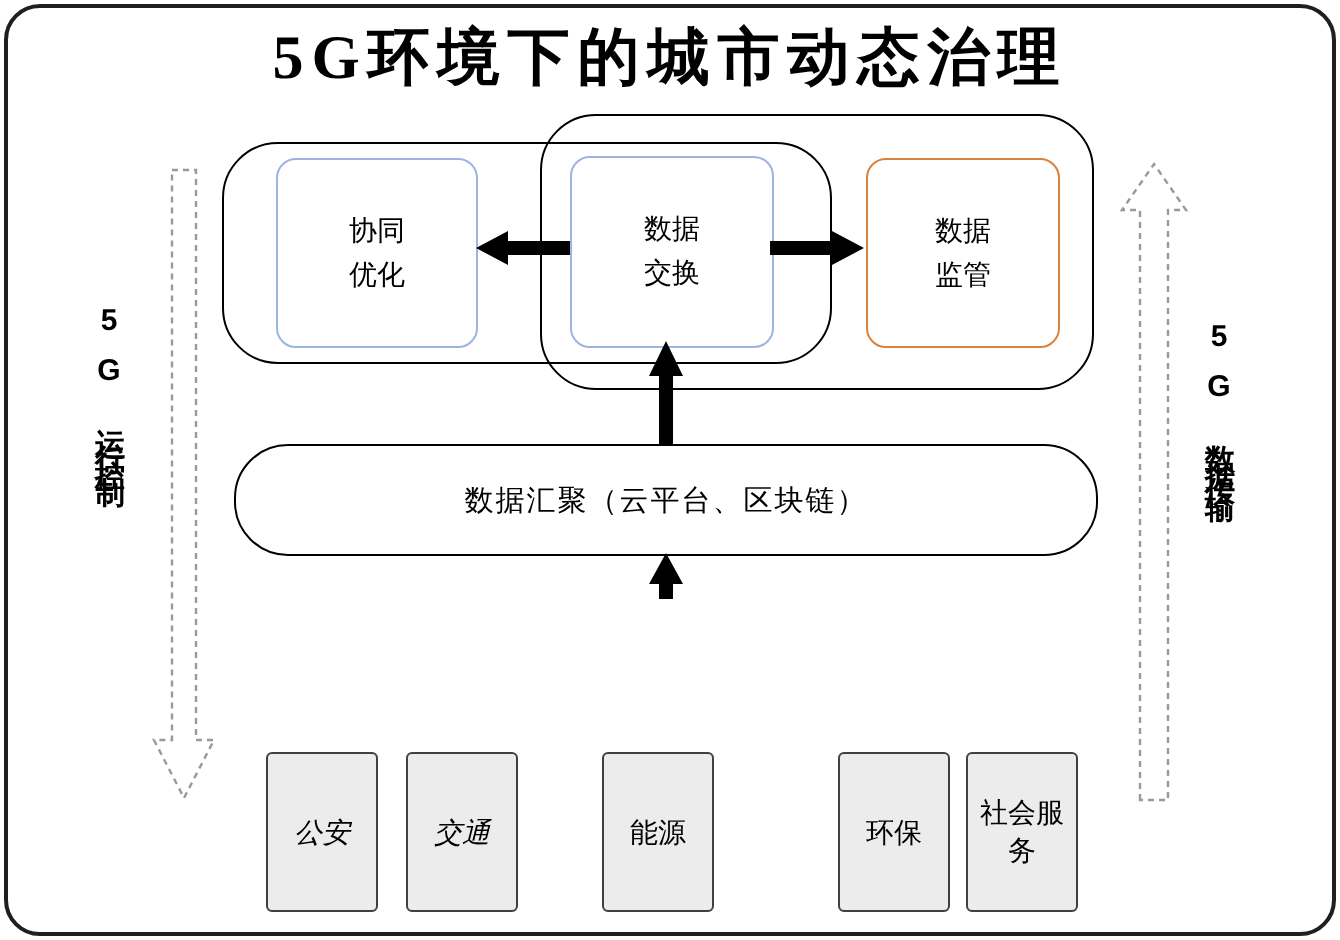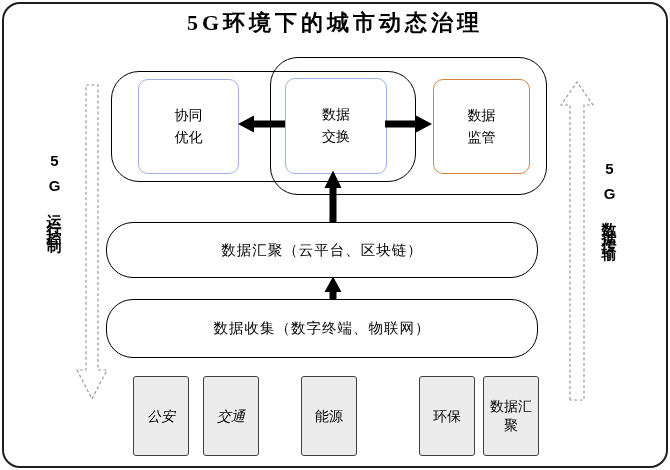--- a/index.html
+++ b/index.html
@@ -7,32 +7,32 @@
     position:relative;width:670px;height:470px;background:#ffffff;overflow:hidden;
     font-family:"Liberation Sans","DejaVu Sans",sans-serif;color:#000;
   }
   .frame{
     position:absolute;left:2px;top:2px;right:2px;bottom:2px;
     border:2px solid #1f1f1f;border-radius:18px;pointer-events:none;
   }
   .title{
     position:absolute;left:0;top:8px;width:100%;text-align:center;
     font-family:"Liberation Serif","DejaVu Serif",serif;
-    font-size:22px;font-weight:bold;letter-spacing:4px;white-space:nowrap;
+    font-size:31px;font-weight:bold;letter-spacing:4px;white-space:nowrap;
   }
   .group-rect{
     position:absolute;border:1.4px solid #000;border-radius:28px;background:transparent;
   }
   .node{
     position:absolute;border:1.6px solid #9db4e2;border-radius:10px;background:#fff;
     display:flex;flex-direction:column;align-items:center;justify-content:center;
     font-size:14px;line-height:1.55;text-align:right;
   }
   .layer{
-    position:absolute;left:106px;width:430px;border:1.4px solid #000;border-radius:27px;
+    position:absolute;left:117px;width:430px;border:1.4px solid #000;border-radius:27px;
     background:#fff;display:flex;align-items:center;justify-content:center;
     font-size:14.5px;letter-spacing:1px;
   }
   .source{
     position:absolute;top:376px;width:56px;height:80px;background:#ececec;
     border:1.5px solid #404040;border-radius:3px;box-sizing:border-box;
     display:flex;align-items:center;justify-content:center;text-align:center;
     font-size:14px;line-height:1.35;padding:2px;
   }
   .vlabel{
@@ -62,38 +62,35 @@
     <span>交换</span>
   </div>
   <div class="node" style="left: 433px; top: 79px; width: 95px; height: 93px; border-color: rgb(216, 130, 62);">
     <span>数据</span>
     <span>监管</span>
   </div>
 
   <div class="layer" style="top:222px;height:54px;">
     <span>数据汇聚（云平台、区块链）</span>
   </div>
-  <div class="layer" style="top:299px;height:57px;">
-    <span>数据收集（数字终端、物联网）</span>
-  </div>
 
   <div class="source" style="left:133px;font-style:italic;">
     <span>公安</span>
   </div>
   <div class="source" style="left:203px;font-style:italic;">
     <span>交通</span>
   </div>
   <div class="source" style="left:273px;margin-left:28px;">
     <span>能源</span>
   </div>
   <div class="source" style="left:419px;">
     <span>环保</span>
   </div>
   <div class="source" style="left:483px;">
-    <span>数据汇聚</span>
+    <span>社会服务</span>
   </div>
 
   <div class="vlabel" style="left:44px;top:152px;">5G运行控制</div>
   <div class="vlabel" style="left:599px;top:160px;">5G数据传输</div>
 
   <svg class="overlay" width="670" height="470" viewBox="0 0 670 470">
 
     <path d="M86,85 L98,85 L98,370 L107,370 L92,399 L77,370 L86,370 Z" fill="none" stroke-width="1.2" stroke-dasharray="3,2.5" style="stroke: rgb(153, 153, 153);"></path>
 
     <path d="M570,400 L570,105 L561,105 L577,82 L593,105 L584,105 L584,400 Z" fill="none" stroke-width="1.2" stroke-dasharray="3,2.5" style="stroke: rgb(153, 153, 153);"></path>

